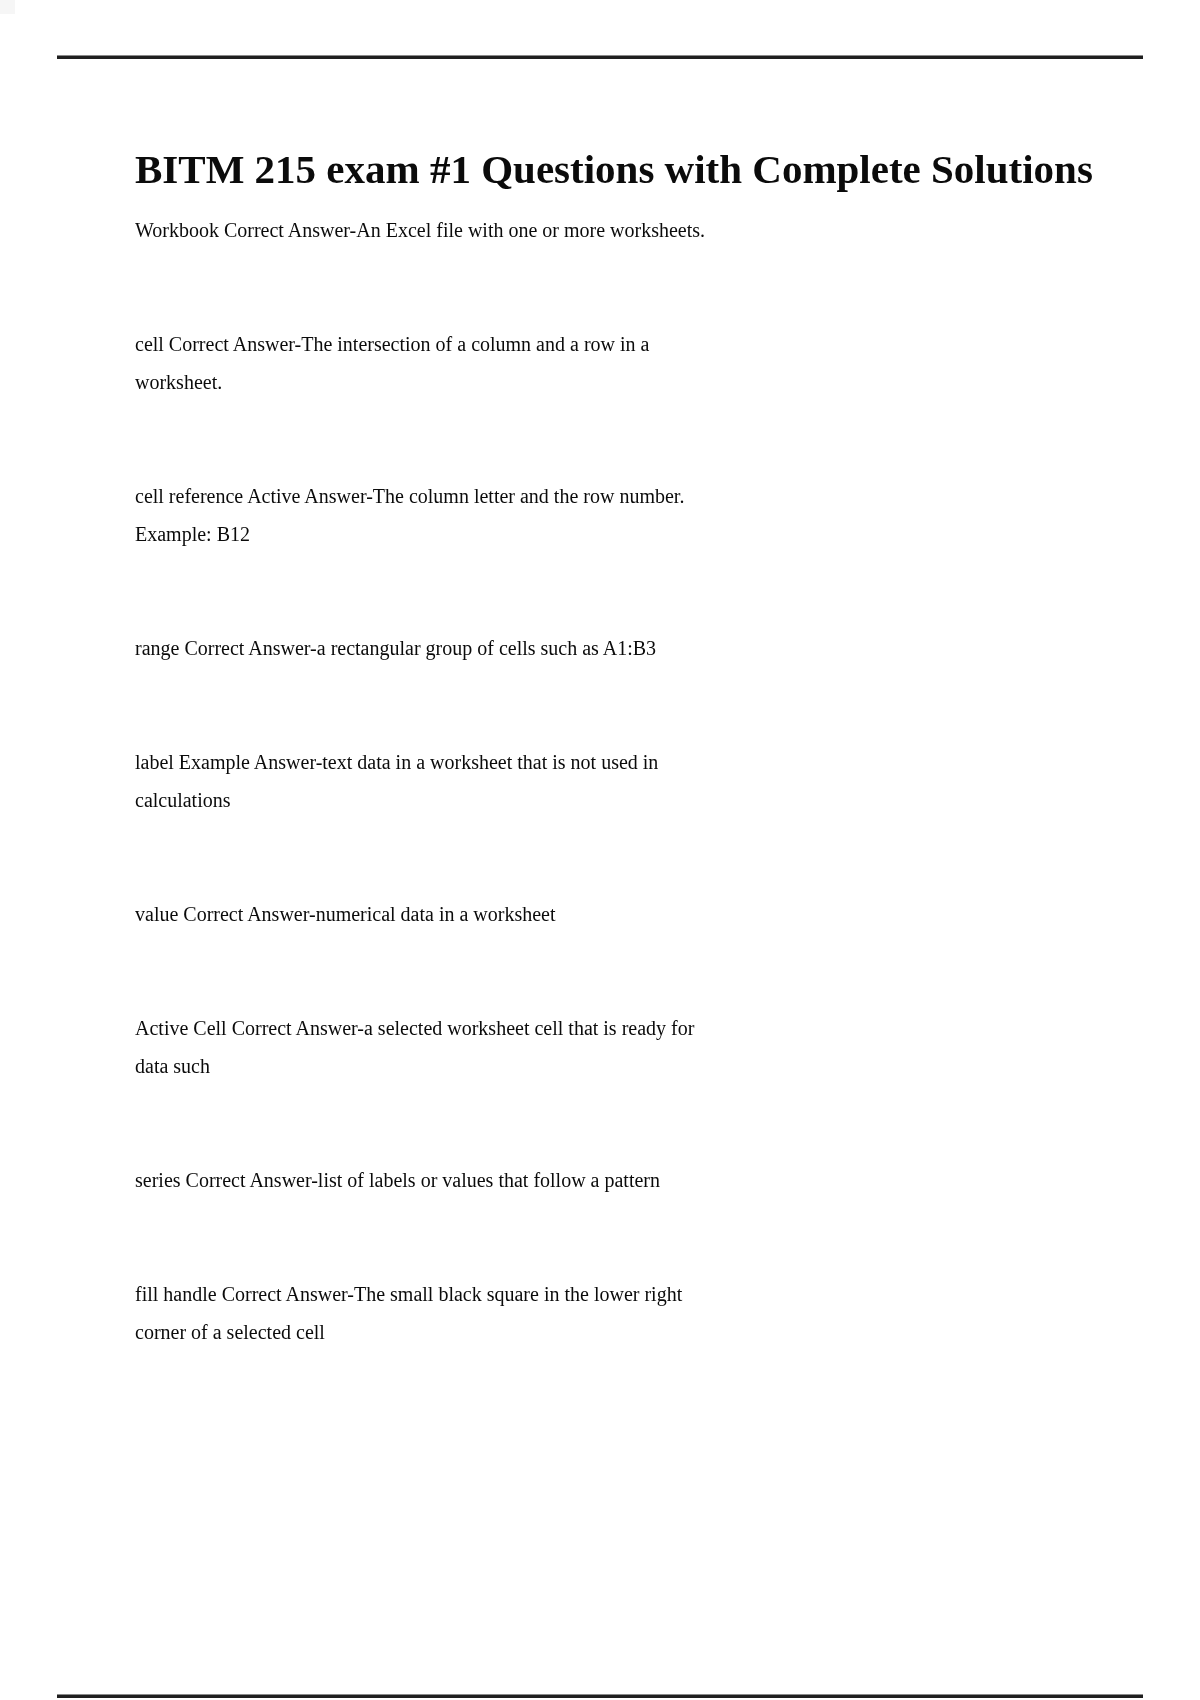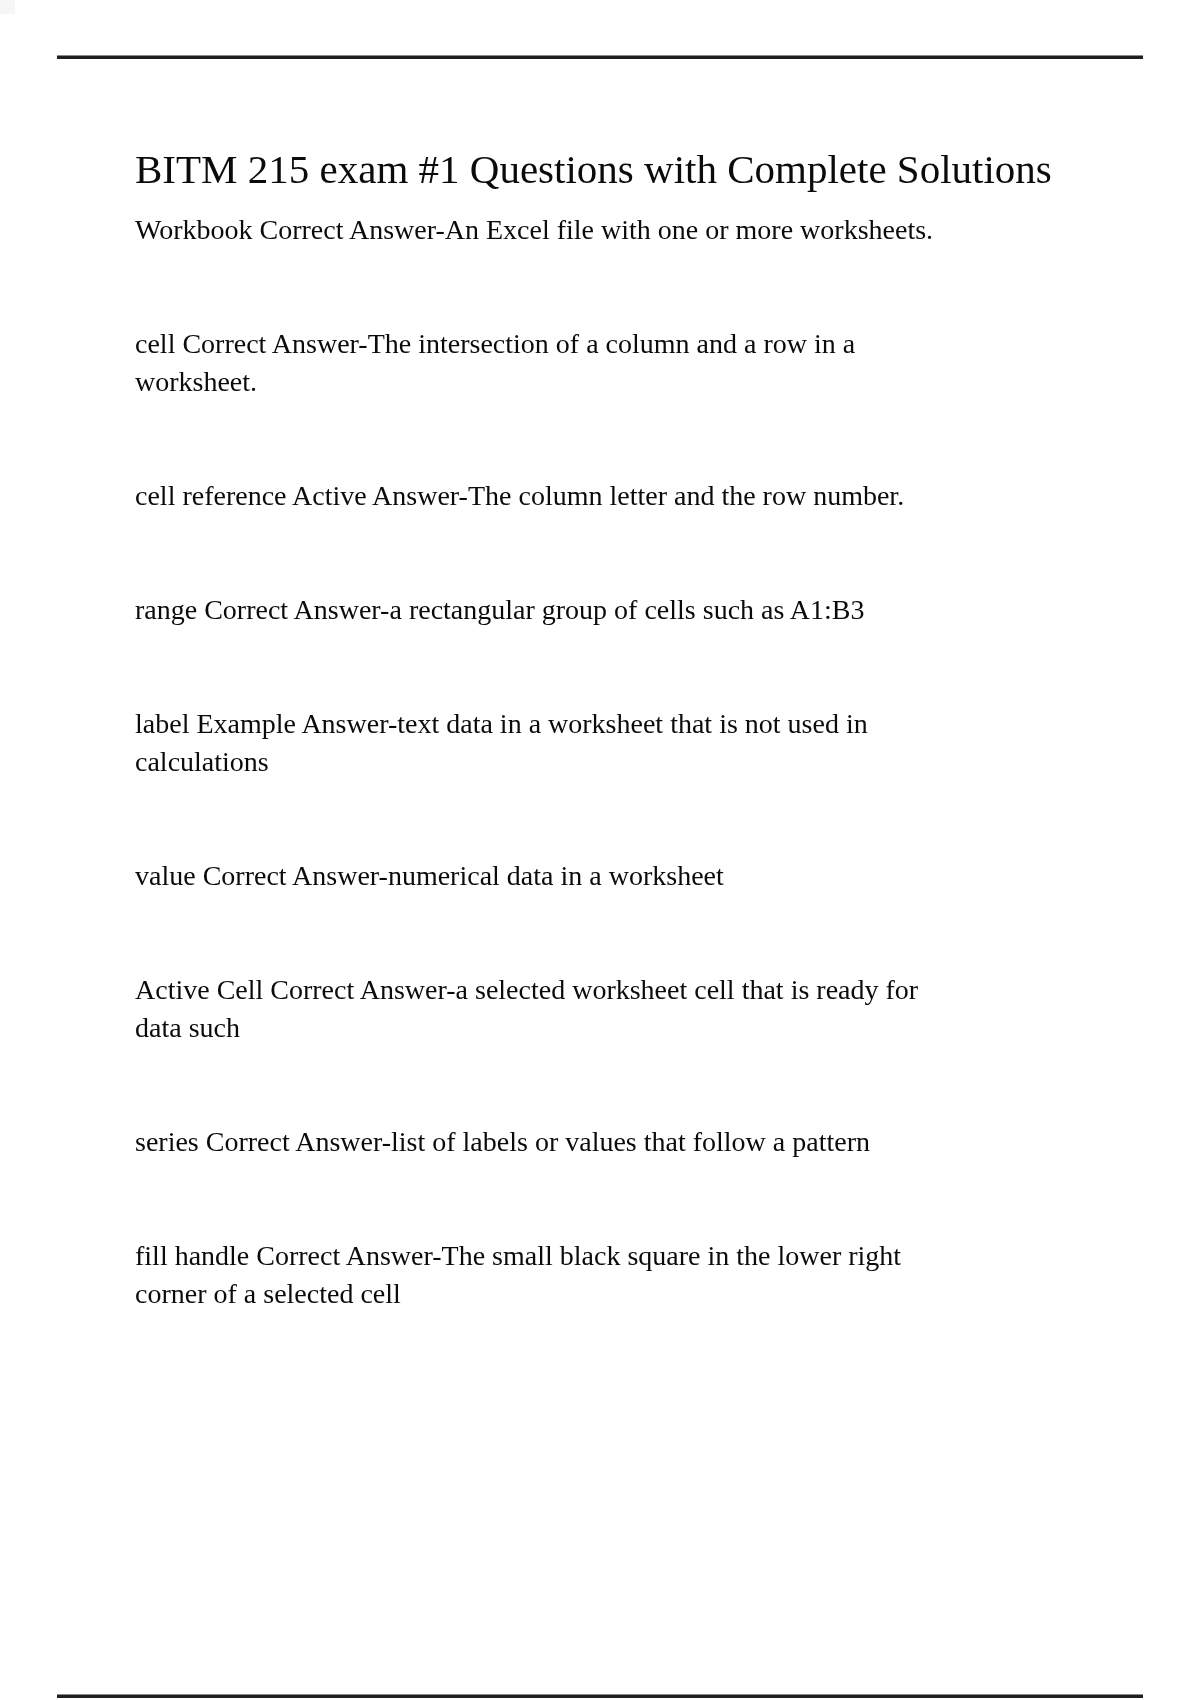--- a/index.html
+++ b/index.html
@@ -35,31 +35,31 @@
   .rule.top{top:55px;}
   .rule.bottom{top:1694px;}
   .content{
     position:absolute;
     left:135px;
     top:145px;
     width:945px;
   }
   .title{
     margin:0 0 17px 0;
-    font-weight:400;
+    font-weight:700;
     font-size:41px;
     line-height:49px;
     white-space:nowrap;
     letter-spacing:0;
   }
   .qa{
     margin:0 0 76px 0;
   }
   .qa .line{
-    font-size:28px;
+    font-size:20px;
     line-height:38px;
     white-space:nowrap;
   }
 </style>
 </head>
 <body>
 
 <div class="page">
   <div class="corner-artifact"></div>
   <div class="rule top"></div>
@@ -71,20 +71,21 @@
       <div class="line">Workbook Correct Answer-An Excel file with one or more worksheets.</div>
     </div>
 
     <div class="qa">
       <div class="line">cell Correct Answer-The intersection of a column and a row in a</div>
       <div class="line">worksheet.</div>
     </div>
 
     <div class="qa">
       <div class="line">cell reference Active Answer-The column letter and the row number.</div>
+      <div class="line">Example: B12</div>
     </div>
 
     <div class="qa">
       <div class="line">range Correct Answer-a rectangular group of cells such as A1:B3</div>
     </div>
 
     <div class="qa">
       <div class="line">label Example Answer-text data in a worksheet that is not used in</div>
       <div class="line">calculations</div>
     </div>

